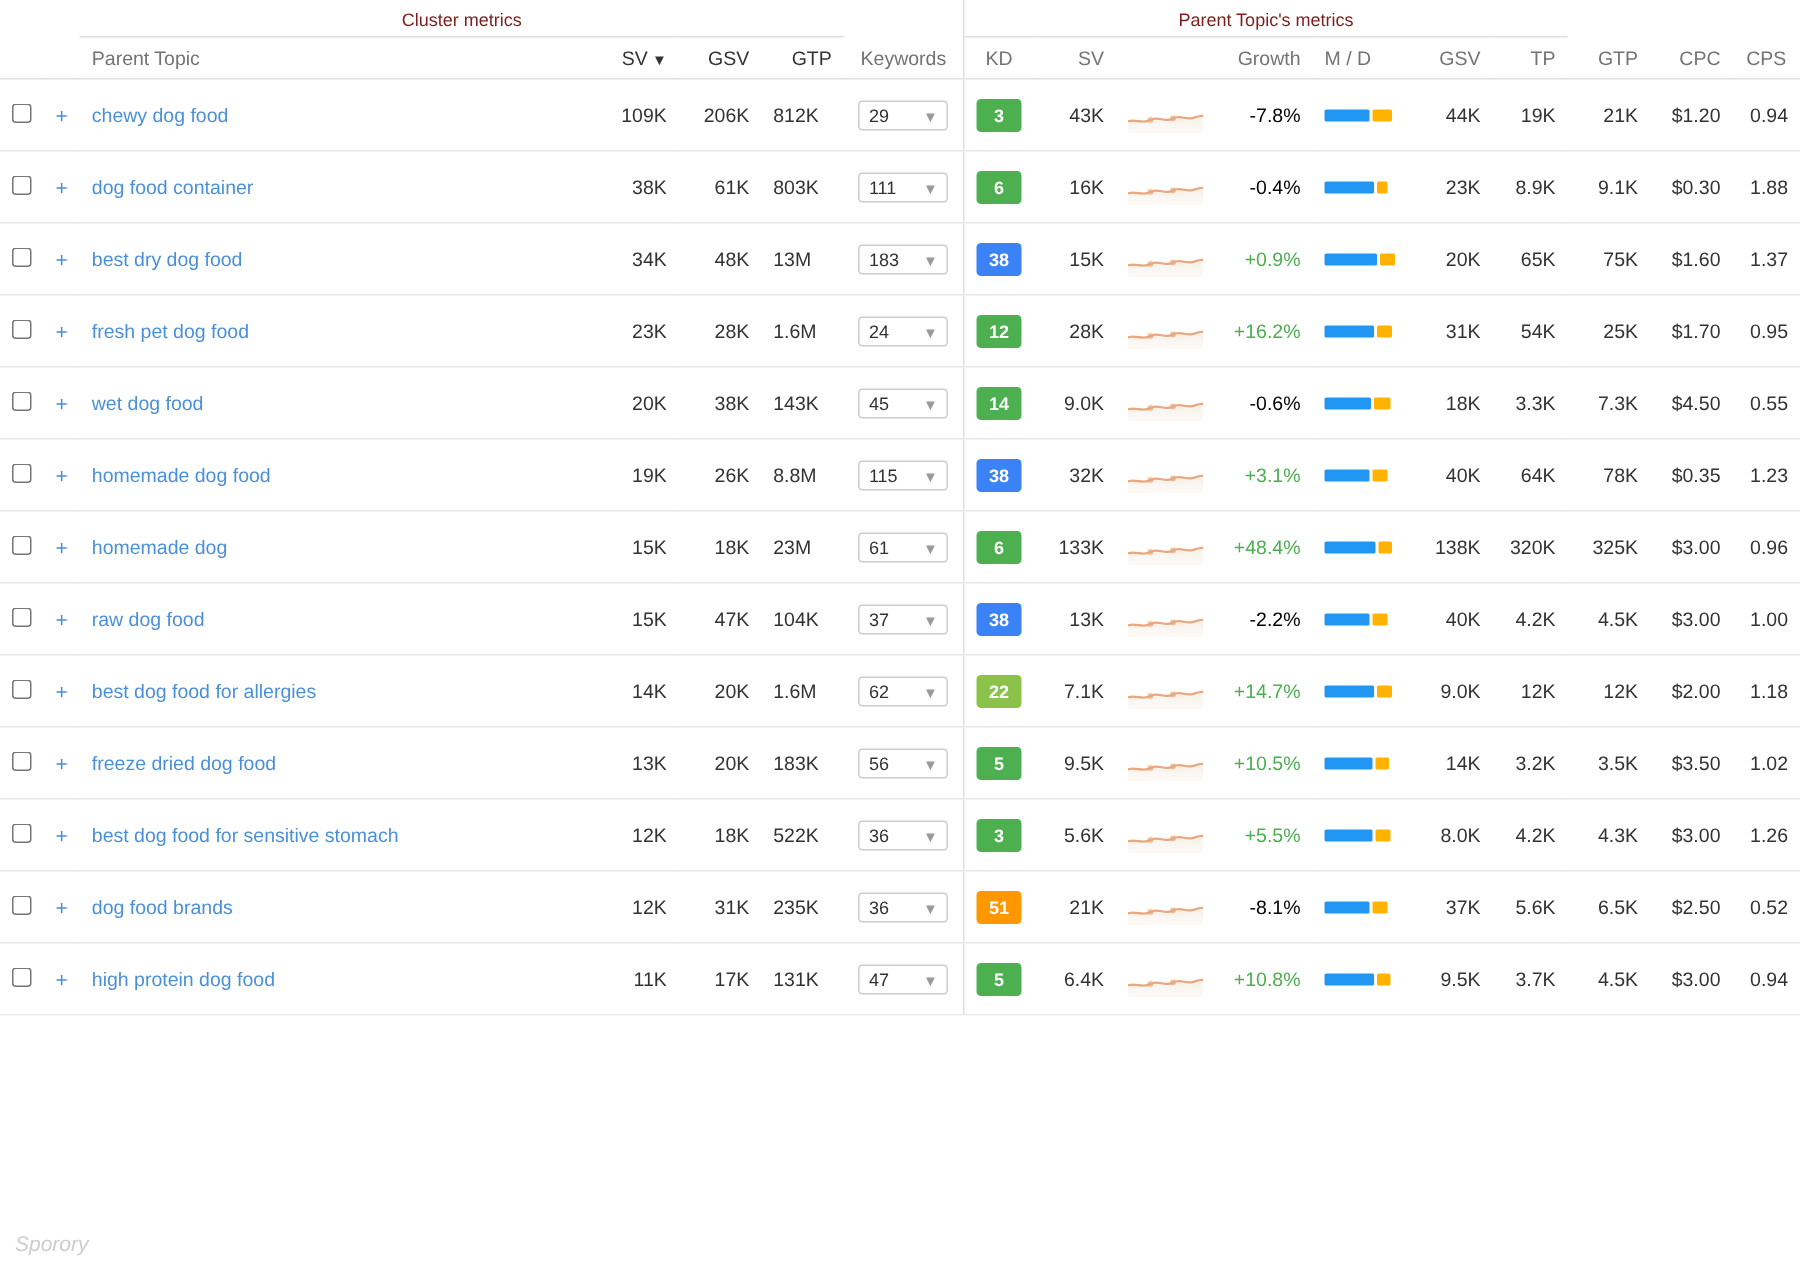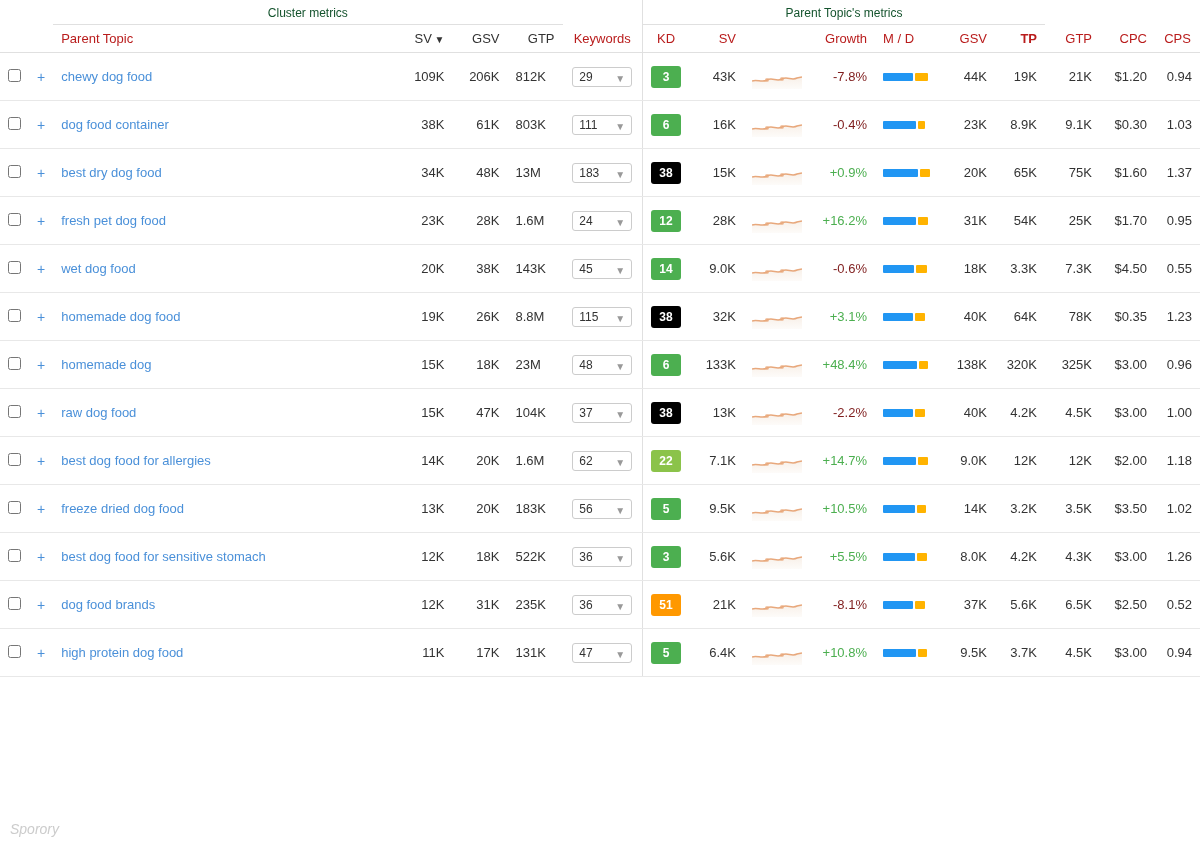--- a/index.html
+++ b/index.html
@@ -6,36 +6,36 @@
     body { font-family: Arial, sans-serif; font-size: 13px; background: #fff; color: #333; }
     
     .table-container { width: 1200px; overflow-x: auto; }
     
     table { width: 100%; border-collapse: collapse; }
     
     thead tr th {
       padding: 6px 8px;
       text-align: left;
       font-weight: normal;
-      color: #b91c1c;
+      color: #737373;
       border-bottom: 1px solid #e0e0e0;
       white-space: nowrap;
       vertical-align: bottom;
     }
     
     tbody tr td {
       padding: 8px 8px;
       border-bottom: 1px solid #e8e8e8;
       vertical-align: middle;
       white-space: nowrap;
     }
     
     .section-header {
       text-align: center;
-      color: #14532d;
+      color: #7f1d1d;
       font-size: 12px;
       border-bottom: 1px solid #e0e0e0;
       padding-bottom: 4px;
     }
     
     .col-parent-topic { min-width: 150px; color: #4a90d9; }
     .col-parent-topic a { color: #4a90d9; text-decoration: none; }
     
     .col-sv { width: 55px; text-align: right; color: #333; }
     .col-gsv { width: 55px; text-align: right; color: #333; }
@@ -59,38 +59,38 @@
       justify-content: center;
       width: 30px;
       height: 22px;
       border-radius: 3px;
       color: white;
       font-weight: bold;
       font-size: 12px;
     }
     .kd-green { background: #4caf50; }
     .kd-yellow-green { background: #8bc34a; }
-    .kd-yellow { background: #000000; }
+    .kd-yellow { background: #3b82f6; }
     .kd-orange { background: #ff9800; }
     
     .keywords-badge {
       display: inline-flex;
       align-items: flex-end;
       justify-content: space-between;
       border: 1px solid #ccc;
       border-radius: 3px;
       padding: 2px 6px;
       font-size: 12px;
       background: #fff;
       min-width: 60px;
     }
     .keywords-badge .arrow { color: #999; font-size: 10px; }
     
     .growth-positive { color: #4caf50; }
-    .growth-negative { color: #7f1d1d; }
+    .growth-negative { color: #000000; }
     
     .md-bar {
       display: flex;
       align-items: center;
       gap: 2px;
       height: 12px;
     }
     .bar-blue {
       background: #2196f3;
       height: 8px;
@@ -160,21 +160,21 @@
         <th class="col-sv sort-active" style="text-align:right; cursor:pointer;">SV</th>
         <th class="col-gsv" style="text-align:right;">GSV</th>
         <th class="col-gtp" style="text-align:right;">GTP</th>
         <th class="col-keywords" style="">Keywords</th>
         <th class="col-kd header-divider" style="text-align:center;">KD</th>
         <th class="col-sv2" style="text-align:right;">SV</th>
         <th class="col-chart"></th>
         <th class="col-growth" style="text-align:right;">Growth</th>
         <th class="col-md">M / D</th>
         <th class="col-gsv2" style="text-align:right;">GSV</th>
-        <th class="col-tp" style="text-align:right;font-weight:bold;">TP</th>
+        <th class="col-tp" style="text-align:right;">TP</th>
         <th class="col-gtp2" style="text-align:right;">GTP</th>
         <th class="col-cpc" style="text-align:right;">CPC</th>
         <th class="col-cps" style="text-align:center;">CPS</th>
       </tr>
     </thead>
     <tbody id="table-body">
     <tr>
     <td class="row-checkbox">
       <input type="checkbox" style="cursor: pointer;">
     </td>
@@ -267,21 +267,21 @@
     <td class="col-md">
             <div class="md-bar">
     <div class="bar-blue" style="width:32.5px;"></div>
     <div class="bar-yellow" style="width:7.5px;"></div>
   </div>
           </td>
     <td class="col-gsv2">23K</td>
     <td class="col-tp">8.9K</td>
     <td class="col-gtp2">9.1K</td>
     <td class="col-cpc">$0.30</td>
-    <td class="col-cps">1.03</td>
+    <td class="col-cps">1.88</td>
   </tr>
         <tr>
     <td class="row-checkbox">
       <input type="checkbox" style="cursor: pointer;">
     </td>
     <td class="row-expand">
       <span style="color:#4a90d9; cursor:pointer; font-size:14px;">+</span>
     </td>
     <td class="col-parent-topic">
       <a href="#">best dry dog food</a>
@@ -488,21 +488,21 @@
       <span style="color:#4a90d9; cursor:pointer; font-size:14px;">+</span>
     </td>
     <td class="col-parent-topic">
       <a href="#">homemade dog</a>
     </td>
     <td class="col-sv">15K</td>
     <td class="col-gsv">18K</td>
     <td class="col-gtp">23M</td>
     <td class="col-keywords">
       <div class="keywords-badge">
-        <span>48</span>
+        <span>61</span>
         <span class="arrow">▼</span>
       </div>
     </td>
     <td class="col-kd divider-col">
       <span class="kd-badge kd-green">6</span>
     </td>
     <td class="col-sv2">133K</td>
     <td class="col-chart"><svg class="mini-chart" viewBox="0 0 50 28" xmlns="http://www.w3.org/2000/svg">
     <defs>
       <linearGradient id="grad6" x1="0" y1="0" x2="0" y2="1">

